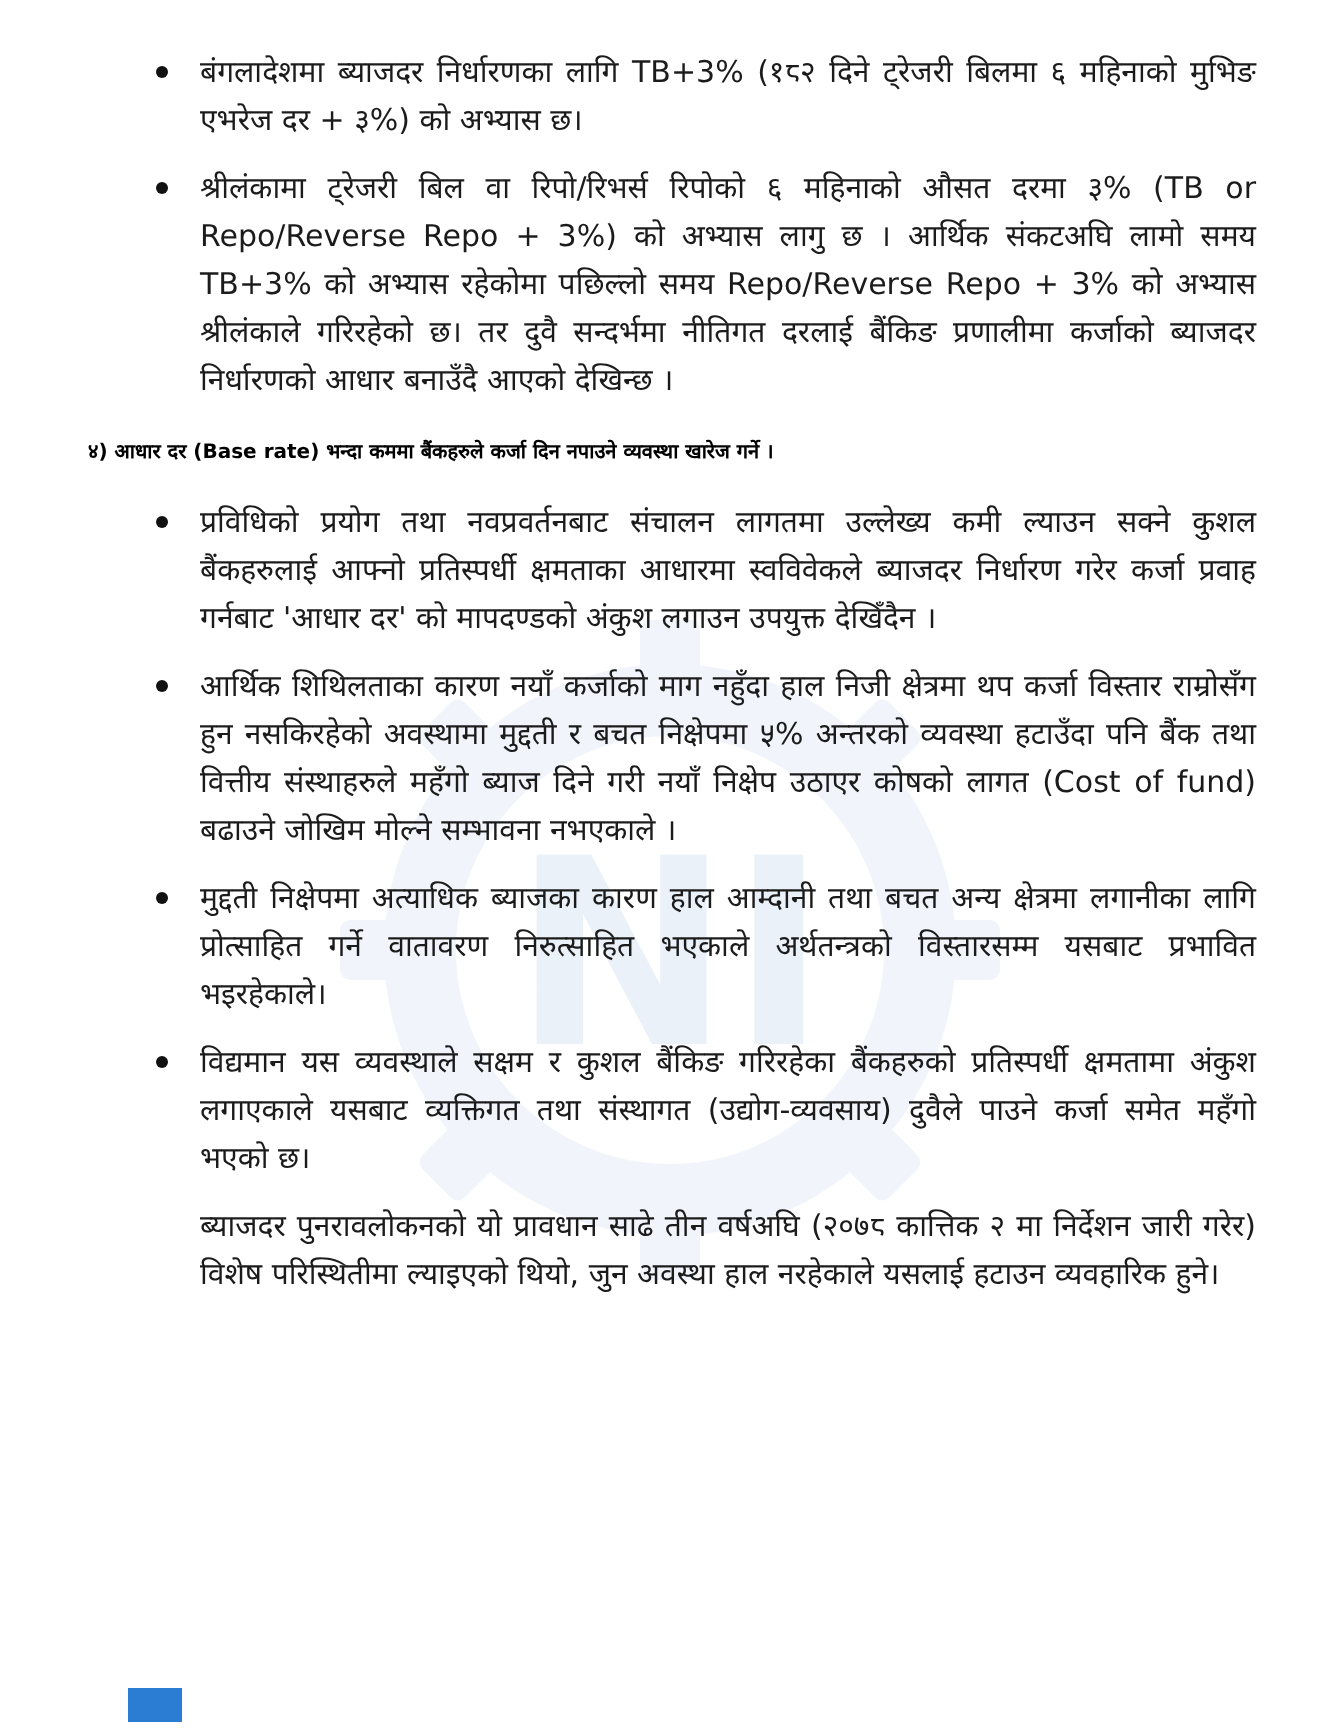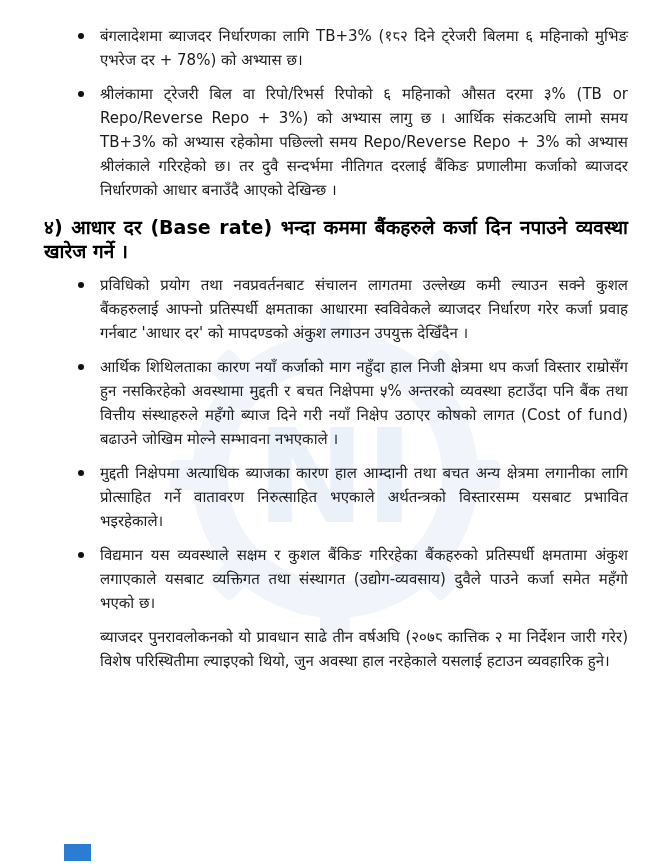--- a/index.html
+++ b/index.html
@@ -25,21 +25,21 @@
     background:#111111;
     border-radius:50%;
   }
   .bullet-text{
     font-size:15px;
     line-height:24px;
     text-align:justify;
     text-justify:inter-word;
   }
   .section-heading{
-    font-size:19px;
+    font-size:10px;
     font-weight:700;
     color:#000000;
     line-height:24px;
     margin:13px 0 10px 0;
     text-align:justify;
     text-justify:inter-word;
   }
   .watermark{
     position:absolute;
     left:170px;top:310px;
@@ -76,21 +76,21 @@
 
       <path d="M165 22 A143 143 0 1 0 165.01 22 Z M165 58 A107 107 0 1 1 164.99 58 Z" fill-rule="evenodd"></path>
     </g>
     <text x="165" y="212" text-anchor="middle" font-family="DejaVu Sans, Liberation Sans, sans-serif" font-size="130" font-weight="700" fill="#d9e6f4">NI</text>
   </svg>
 
   <div class="content">
 
     <div class="bullet-item">
       <span class="bullet-marker"></span>
-      <div class="bullet-text">बंगलादेशमा ब्याजदर निर्धारणका लागि TB+3% (१८२ दिने ट्रेजरी बिलमा ६ महिनाको मुभिङ एभरेज दर + 78%)  को अभ्यास छ।</div>
+      <div class="bullet-text">बंगलादेशमा ब्याजदर निर्धारणका लागि TB+3% (१८२ दिने ट्रेजरी बिलमा ६ महिनाको मुभिङ एभरेज दर + ३%)  को अभ्यास छ।</div>
     </div>
 
     <div class="bullet-item">
       <span class="bullet-marker"></span>
       <div class="bullet-text">श्रीलंकामा ट्रेजरी बिल वा रिपो/रिभर्स रिपोको ६ महिनाको औसत दरमा ३% (TB or Repo/Reverse Repo + 3%) को अभ्यास लागु छ । आर्थिक संकटअघि लामो समय TB+3% को अभ्यास रहेकोमा पछिल्लो समय Repo/Reverse Repo + 3% को अभ्यास श्रीलंकाले गरिरहेको छ। तर दुवै सन्दर्भमा नीतिगत दरलाई बैंकिङ प्रणालीमा कर्जाको ब्याजदर निर्धारणको आधार बनाउँदै आएको देखिन्छ ।</div>
     </div>
 
     <div class="section-heading">४) आधार दर (Base rate) भन्दा कममा बैंकहरुले कर्जा दिन नपाउने व्यवस्था खारेज गर्ने ।</div>
 
 

